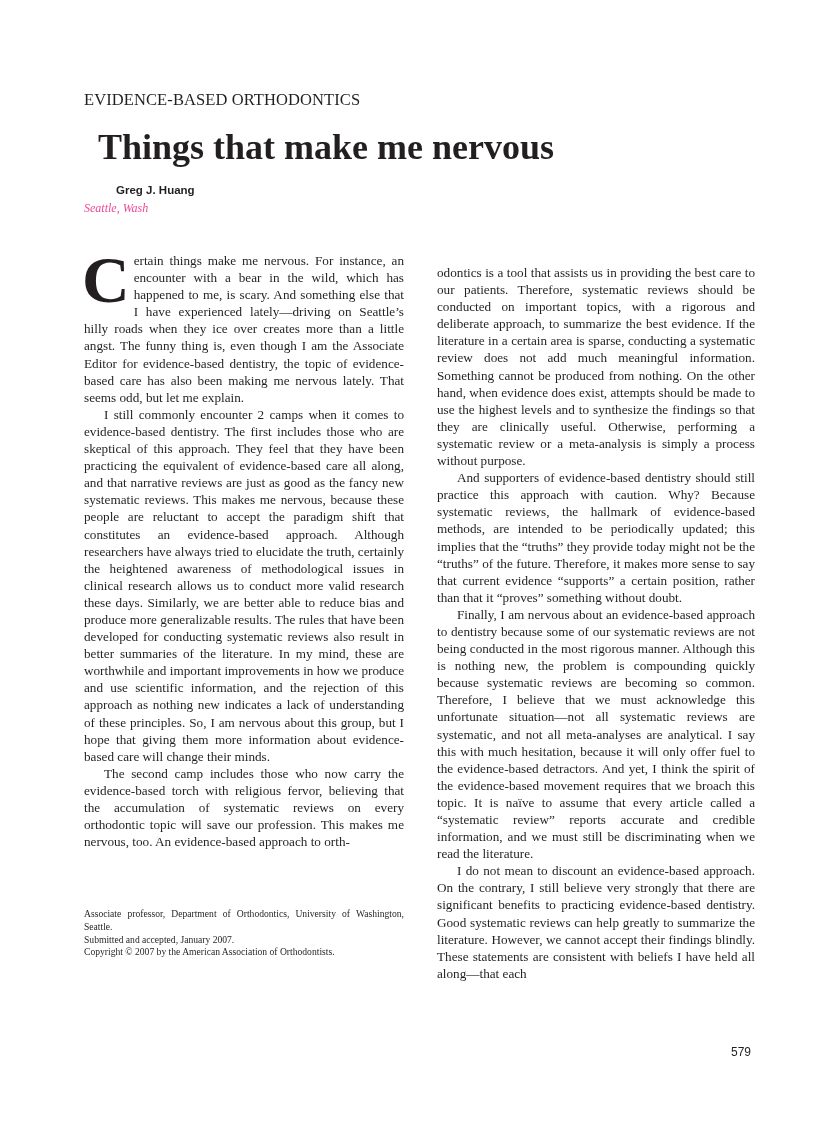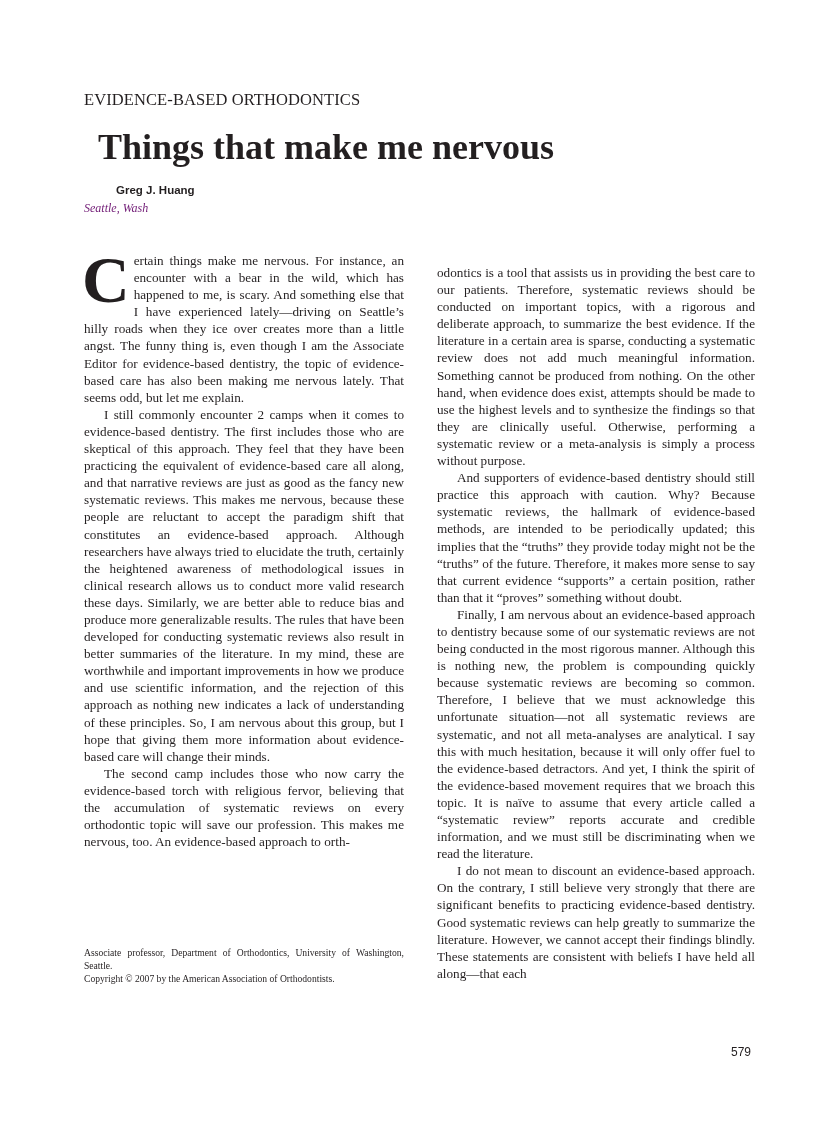--- a/index.html
+++ b/index.html
@@ -1,27 +1,27 @@
 <!DOCTYPE html>
 <html><head>
 <meta charset="utf-8">
 <style>
   html, body { margin: 0; padding: 0; background: #ffffff; }
   body { width: 838px; height: 1122px; position: relative; overflow: hidden; color: #231f20; }
   .section-label { position: absolute; left: 84px; top: 62px; font-family: Liberation Serif, serif; font-size: 16.5px; letter-spacing: 0.1px; color: #231f20; margin-top: 28px; }
   .title { position: absolute; left: 84px; top: 112px; font-family: "Liberation Serif", serif; font-size: 36px; font-weight: bold; margin: 14px; color: #231f20; }
   .author { position: absolute; left: 84px; top: 184px; font-family: "Liberation Sans", sans-serif; font-size: 11.5px; font-weight: bold; color: #231f20; margin-left: 32px; }
-  .location { position: absolute; left: 84px; top: 201px; font-family: "Liberation Serif", serif; font-size: 12px; font-style: italic; color: #701a75; }
+  .location { position: absolute; left: 84px; top: 201px; font-family: "Liberation Serif", serif; font-size: 12px; font-style: italic; color: #ec4899; }
   .col { position: absolute; font-family: "Liberation Serif", serif; font-size: 13.2px; line-height: 17.1px; text-align: justify; color: #231f20; }
   .col p { margin: 0; text-indent: 20px; }
   .col p.first { text-indent: 0; }
   .col-left { left: 84px; top: 252px; width: 320px; }
   .col-right { left: 437px; top: 264px; width: 318px; }
   .dropcap { float: left; font-family: "Liberation Serif", serif; font-size: 66px; line-height: 52px; font-weight: bold; margin: 2px 4px 0 -2px; padding: 0; }
-  .footnotes { position: absolute; left: 84px; top: 908px; width: 320px; font-family: "Liberation Serif", serif; font-size: 9.6px; line-height: 12.8px; color: #231f20; margin-top: 39px; }
+  .footnotes { position: absolute; left: 84px; top: 908px; width: 320px; font-family: "Liberation Serif", serif; font-size: 9.6px; line-height: 12.8px; color: #231f20; }
   .footnotes div { text-align: justify; }
   .page-number { position: absolute; left: 731px; top: 1045px; font-family: "Liberation Sans", sans-serif; font-size: 12px; font-weight: normal; color: #231f20; }
 </style>
 </head>
 <body>
 
 <div class="section-label">EVIDENCE-BASED ORTHODONTICS</div>
 <h1 class="title">Things that make me nervous</h1>
 <div class="author">Greg J. Huang</div>
 <div class="location">Seattle, Wash</div>
@@ -34,16 +34,17 @@
 
 <div class="col col-right">
   <p class="first">odontics is a tool that assists us in providing the best care to our patients. Therefore, systematic reviews should be conducted on important topics, with a rigorous and deliberate approach, to summarize the best evidence. If the literature in a certain area is sparse, conducting a systematic review does not add much meaningful information. Something cannot be produced from nothing. On the other hand, when evidence does exist, attempts should be made to use the highest levels and to synthesize the findings so that they are clinically useful. Otherwise, performing a systematic review or a meta-analysis is simply a process without purpose.</p>
   <p>And supporters of evidence-based dentistry should still practice this approach with caution. Why? Because systematic reviews, the hallmark of evidence-based methods, are intended to be periodically updated; this implies that the “truths” they provide today might not be the “truths” of the future. Therefore, it makes more sense to say that current evidence “supports” a certain position, rather than that it “proves” something without doubt.</p>
   <p>Finally, I am nervous about an evidence-based approach to dentistry because some of our systematic reviews are not being conducted in the most rigorous manner. Although this is nothing new, the problem is compounding quickly because systematic reviews are becoming so common. Therefore, I believe that we must acknowledge this unfortunate situation—not all systematic reviews are systematic, and not all meta-analyses are analytical. I say this with much hesitation, because it will only offer fuel to the evidence-based detractors. And yet, I think the spirit of the evidence-based movement requires that we broach this topic. It is naïve to assume that every article called a “systematic review” reports accurate and credible information, and we must still be discriminating when we read the literature.</p>
   <p>I do not mean to discount an evidence-based approach. On the contrary, I still believe very strongly that there are significant benefits to practicing evidence-based dentistry. Good systematic reviews can help greatly to summarize the literature. However, we cannot accept their findings blindly. These statements are consistent with beliefs I have held all along—that each</p>
 </div>
 
 <div class="footnotes">
   <div>Associate professor, Department of Orthodontics, University of Washington, Seattle.</div>
+  <div>Submitted and accepted, January 2007.</div>
   <div>Copyright © 2007 by the American Association of Orthodontists.</div>
 </div>
 
 <div class="page-number">579</div>
 
 </body></html>

